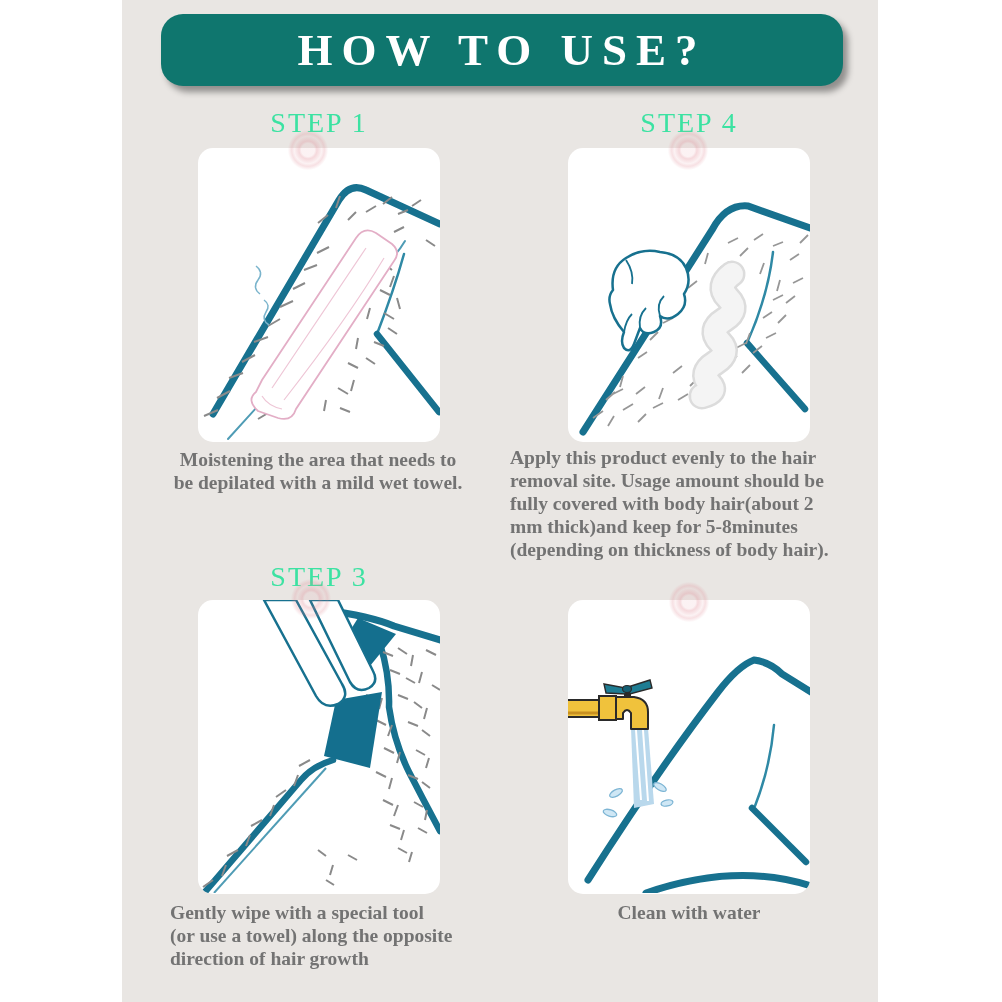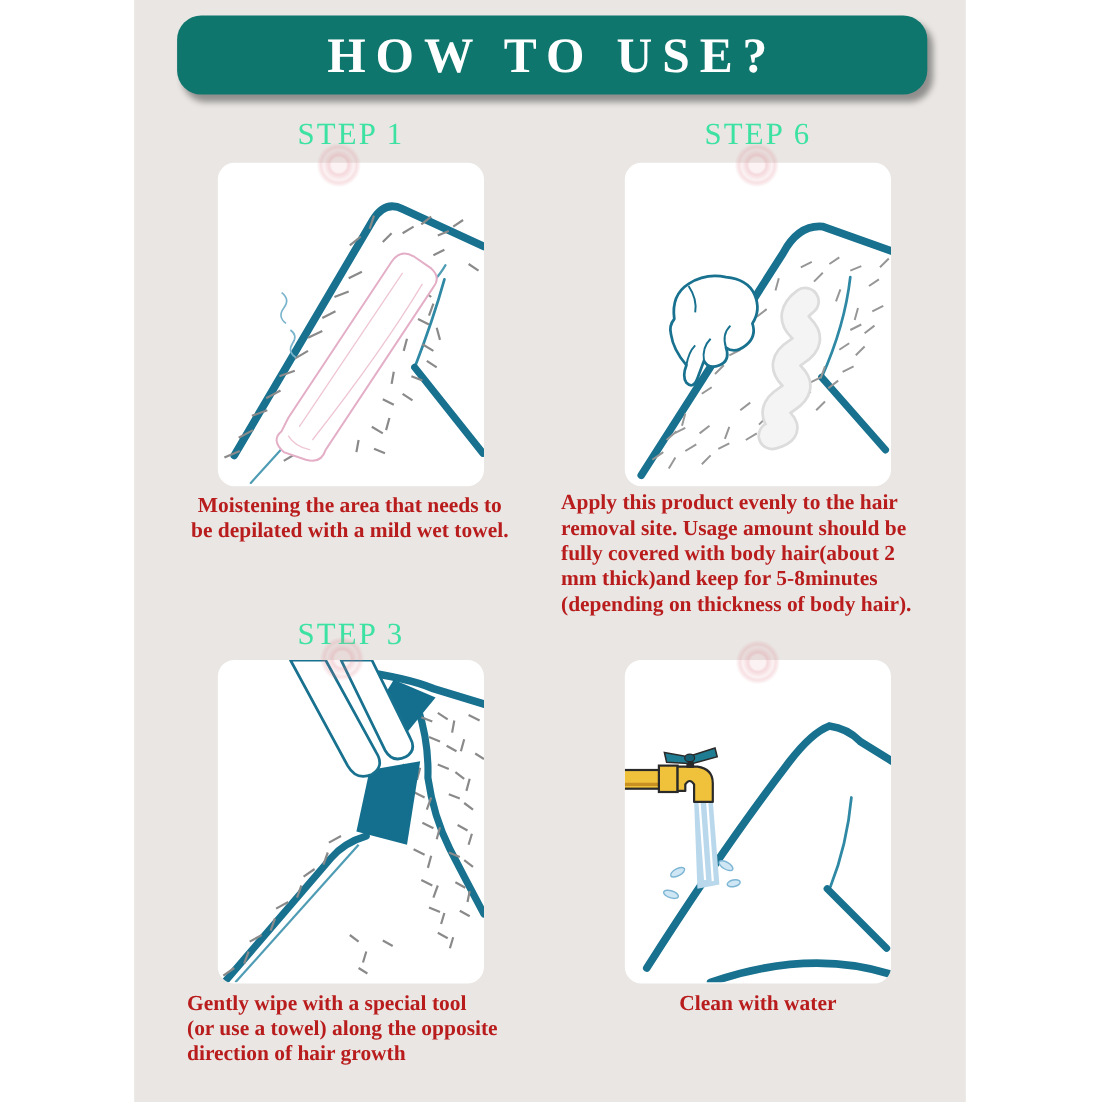--- a/index.html
+++ b/index.html
@@ -6,40 +6,40 @@
   .page{position:relative;width:1002px;height:1002px;background:#ffffff;overflow:hidden;
         font-family:"Liberation Serif", serif;}
   .canvas{position:absolute;left:122px;top:0;width:756px;height:1002px;background:#e9e6e3;}
   .header-bar{position:absolute;left:39px;top:14px;width:682px;height:72px;background:#0f766e;
         border-radius:22px;box-shadow:5px 6px 6px rgba(0,0,0,0.38);
         display:flex;align-items:center;justify-content:center;}
   .header-bar span{color:#ffffff;font-size:45px;font-weight:700;letter-spacing:9px;}
   .step-label{position:absolute;width:242px;text-align:center;color:#3ce2a2;font-size:28px;
         letter-spacing:2px;font-weight:400;}
   .panel{position:absolute;width:242px;height:294px;background:#ffffff;border-radius:15px;overflow:hidden;}
-  .caption{position:absolute;color:#b91c1c;font-size:19.5px;line-height:23px;font-weight:700;
+  .caption{position:absolute;color:#737373;font-size:19.5px;line-height:23px;font-weight:700;
         white-space:pre-line;}
   .caption.center{text-align:center;}
   .rose{position:absolute;width:42px;height:42px;border-radius:50%;z-index:3;
         background:radial-gradient(circle, rgba(222,128,140,0.10) 0 22%, rgba(222,128,140,0.30) 30%,
                    rgba(222,128,140,0.10) 46%, rgba(222,128,140,0.24) 55%, rgba(222,128,140,0) 68%);}
   svg{display:block;}
 </style>
 </head>
 <body>
 
 <div class="page">
   <div class="canvas">
 
     <div class="header-bar">
       <span>HOW TO USE?</span>
     </div>
 
     <div class="step-label" style="left:76px;top:107px">STEP 1</div>
-    <div class="step-label" style="left:446px;top:107px">STEP 6</div>
+    <div class="step-label" style="left:446px;top:107px">STEP 4</div>
     <div class="step-label" style="left:76px;top:561px">STEP 3</div>
 
     <div class="panel" style="left:76px;top:148px">
       <svg width="242" height="294" viewBox="0 0 242 294">
 
         <path d="M 15,266 L 141,52 Q 152,34 168,42 L 242,76" fill="none" stroke="#17718f" stroke-width="7" stroke-linecap="round"></path>
         <path d="M 30,291 L 196,108 Q 203,100 207,93" fill="none" stroke="#4f9cb5" stroke-width="2" stroke-linecap="round"></path>
         <path d="M 179,186 Q 196,142 206,106" fill="none" stroke="#2f89a5" stroke-width="2.5" stroke-linecap="round"></path>
         <path d="M 179,186 L 241,264" fill="none" stroke="#17718f" stroke-width="6.5" stroke-linecap="round"></path>
 

